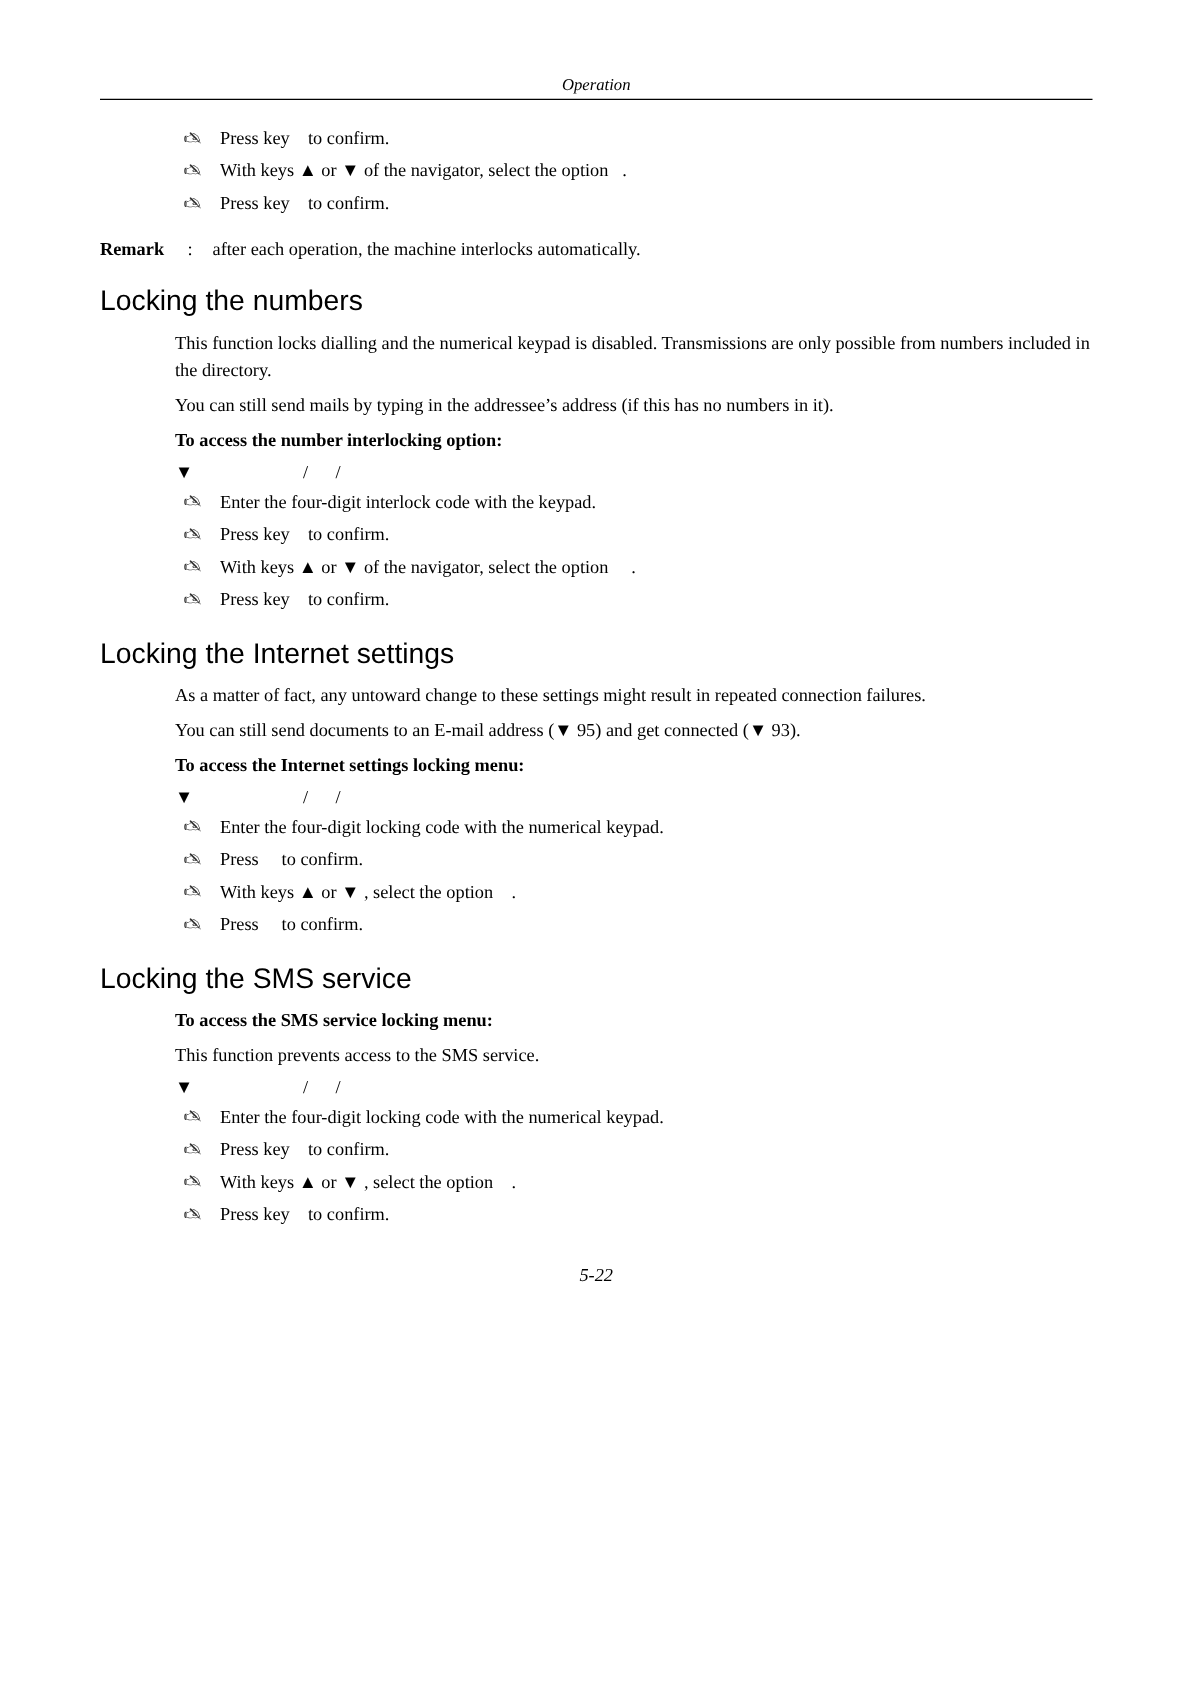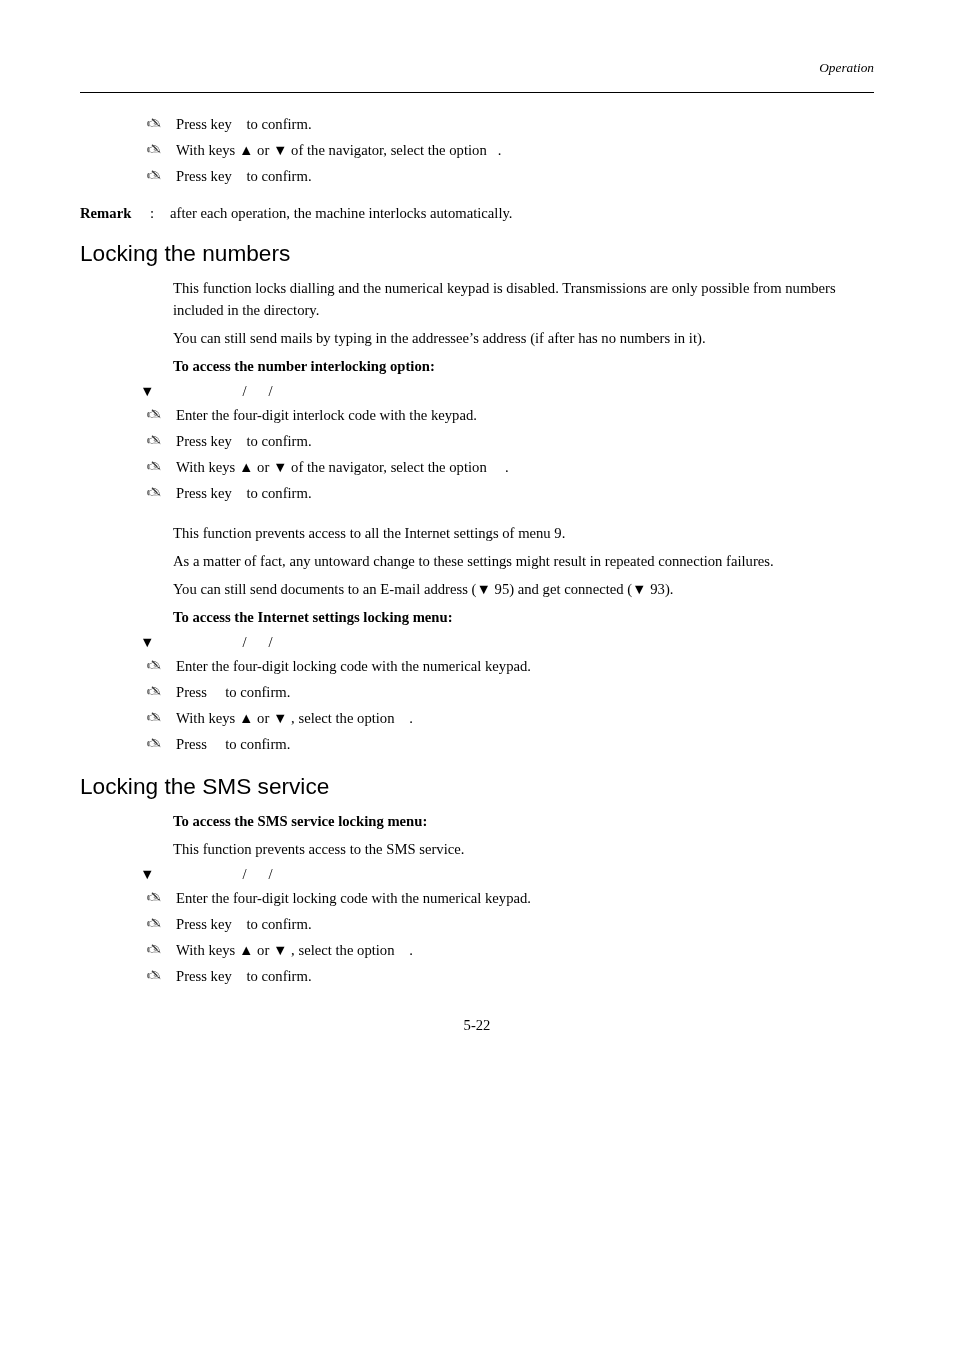--- a/index.html
+++ b/index.html
@@ -13,39 +13,39 @@
       padding: 0;
     }
     .page {
       width: 954px;
       min-height: 1351px;
       padding: 60px 80px 60px 80px;
       position: relative;
     }
     .header-line {
       display: flex;
-      justify-content: flex-end;
+      justify-content: center;
       align-items: flex-end;
       border-bottom: 1px solid #000;
-      padding-bottom: 16px;
+      padding-bottom: 3px;
       margin-bottom: 20px;
     }
     .header-text {
       font-style: italic;
       font-size: 10pt;
     }
     .section-title {
       font-family: Arial, sans-serif;
       font-size: 17pt;
       font-weight: normal;
       margin-bottom: 10px;
       margin-top: 8px;
     }
     .content-block {
-      margin-left: 93px;
+      margin-left: 60px;
       margin-bottom: 6px;
       font-size: 11pt;
       line-height: 1.5;
     }
     .instruction-row {
       display: flex;
       align-items: center;
       margin-bottom: 4px;
       margin-left: 60px;
     }
@@ -88,20 +88,21 @@
       margin-left: 60px;
       margin-bottom: 4px;
       display: flex;
       align-items: center;
       gap: 10px;
     }
     .page-number {
       text-align: center;
       margin-top: 30px;
       font-size: 11pt;
+      font-style: italic;
     }
     .section-gap {
       margin-top: 18px;
     }
   </style>
 </head>
 <body>
 
 <div class="page">
 
@@ -125,21 +126,21 @@
   <div class="remark-row section-gap">
     <span class="remark-label">Remark</span>
     <span class="remark-colon">:</span>
     <span class="remark-text">after each operation, the machine interlocks automatically.</span>
   </div>
 
   <div class="section-gap">
     <h2 class="section-title">Locking the numbers</h2>
 
     <div class="content-block">This function locks dialling and the numerical keypad is disabled. Transmissions are only possible from numbers included in the directory.</div>
-    <div class="content-block">You can still send mails by typing in the addressee’s address (if after has no numbers in it).</div>
+    <div class="content-block">You can still send mails by typing in the addressee’s address (if this has no numbers in it).</div>
     <div class="content-block">
       <span class="bold-text">To access the number interlocking option:</span>
     </div>
 
     <div class="menu-access-line">
       <span>▼&nbsp;&nbsp;&nbsp;&nbsp;&nbsp;&nbsp;&nbsp;&nbsp;&nbsp;&nbsp;&nbsp;&nbsp;&nbsp;&nbsp;&nbsp;&nbsp;&nbsp;&nbsp;&nbsp;&nbsp;&nbsp;&nbsp;&nbsp; /&nbsp;&nbsp;&nbsp;&nbsp;&nbsp; /</span>
     </div>
 
     <div class="instruction-row">
       <span class="icon-hand">🖎</span>
@@ -153,22 +154,22 @@
       <span class="icon-hand">🖎</span>
       <span class="instruction-text">With keys ▲ or ▼ of the navigator, select the option&nbsp;&nbsp;&nbsp;&nbsp;&nbsp;.</span>
     </div>
     <div class="instruction-row">
       <span class="icon-hand">🖎</span>
       <span class="instruction-text">Press key&nbsp;&nbsp;&nbsp; to confirm.</span>
     </div>
   </div>
 
   <div class="section-gap">
-
-    <div class="content-block">This function prevents access to all the Internet settings of menu 9.</div>
+    <h2 class="section-title">Locking the Internet settings</h2>
+
     <div class="content-block">As a matter of fact, any untoward change to these settings might result in repeated connection failures.</div>
     <div class="content-block">You can still send documents to an E-mail address (▼ 95) and get connected (▼ 93).</div>
     <div class="content-block">
       <span class="bold-text">To access the Internet settings locking menu:</span>
     </div>
 
     <div class="menu-access-line">
       <span>▼&nbsp;&nbsp;&nbsp;&nbsp;&nbsp;&nbsp;&nbsp;&nbsp;&nbsp;&nbsp;&nbsp;&nbsp;&nbsp;&nbsp;&nbsp;&nbsp;&nbsp;&nbsp;&nbsp;&nbsp;&nbsp;&nbsp;&nbsp; /&nbsp;&nbsp;&nbsp;&nbsp;&nbsp; /</span>
     </div>
 

